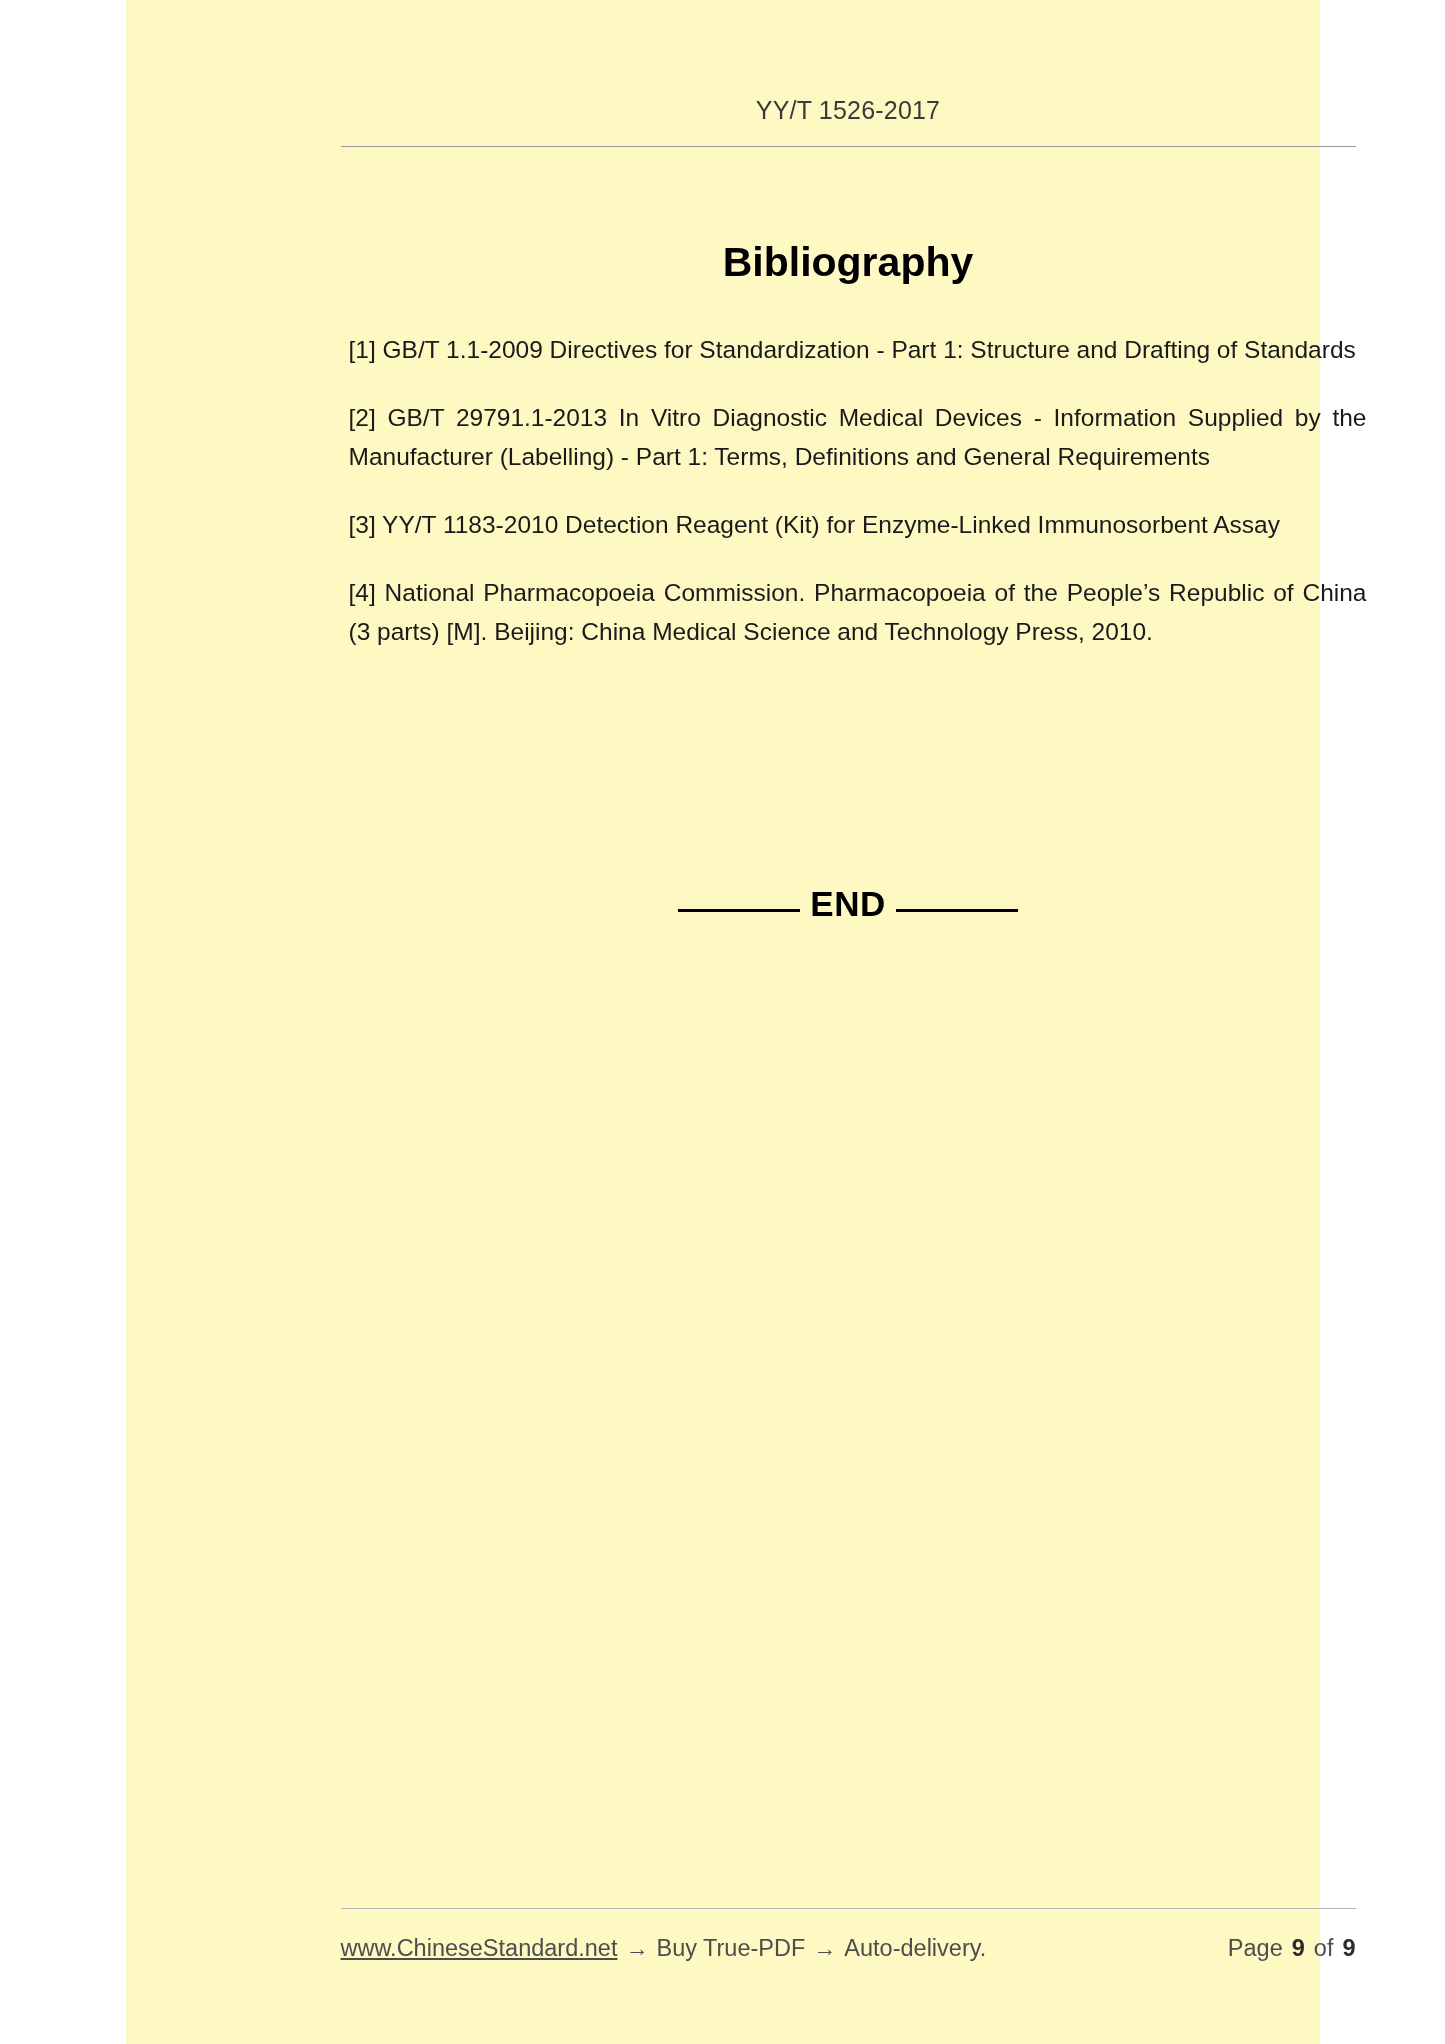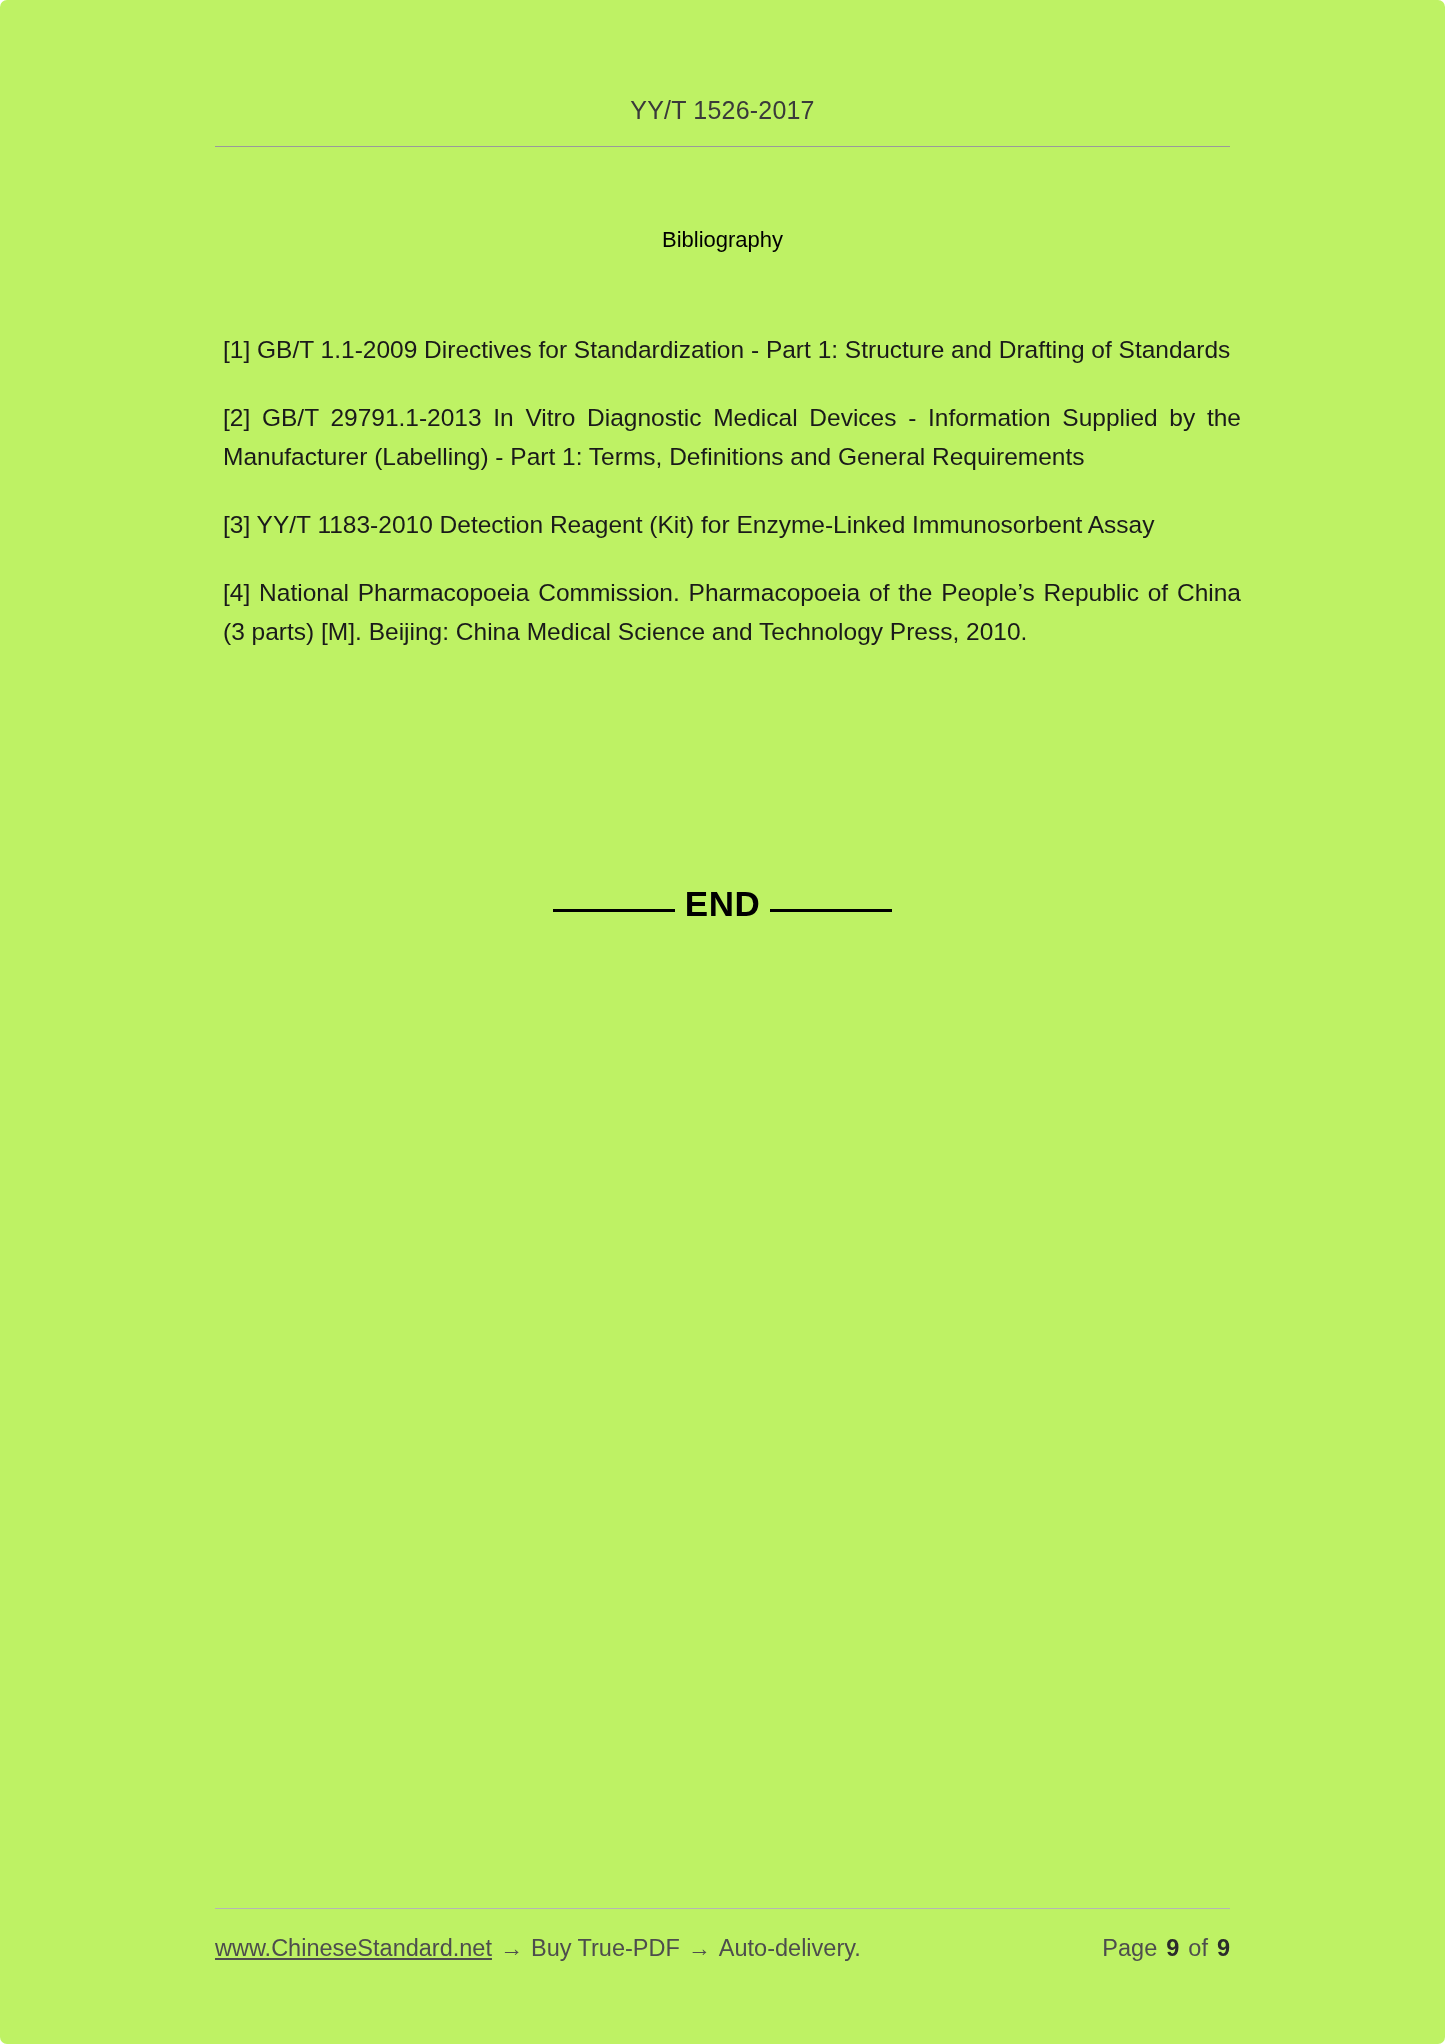--- a/index.html
+++ b/index.html
@@ -6,26 +6,25 @@
     margin: 0;
     padding: 0;
     background: #ffffff;
   }
   body {
     font-family: "Liberation Sans", sans-serif;
     color: #000000;
   }
   .page {
     position: relative;
-    width: 1445px;
+    width: 1194px;
     height: 2044px;
     margin: 0 auto;
-    background: #bef264;
+    background: #fef9c3;
     box-sizing: border-box;
-    border-radius: 7px;
   }
   .header {
     position: absolute;
     top: 96px;
     left: 215px;
     width: 1015px;
     text-align: center;
     font-size: 25px;
     color: #3a3a3a;
     letter-spacing: 0.2px;
@@ -37,22 +36,22 @@
     width: 1015px;
     height: 1px;
     background: #9a9a9a;
   }
   .title {
     position: absolute;
     top: 212px;
     left: 215px;
     width: 1015px;
     text-align: center;
-    font-size: 22px;
-    font-weight: normal;
+    font-size: 41px;
+    font-weight: bold;
     color: #000000;
   }
   .content {
     position: absolute;
     top: 305px;
     left: 215px;
     width: 1018px;
     margin-left: 8px;
   }
   .ref {

